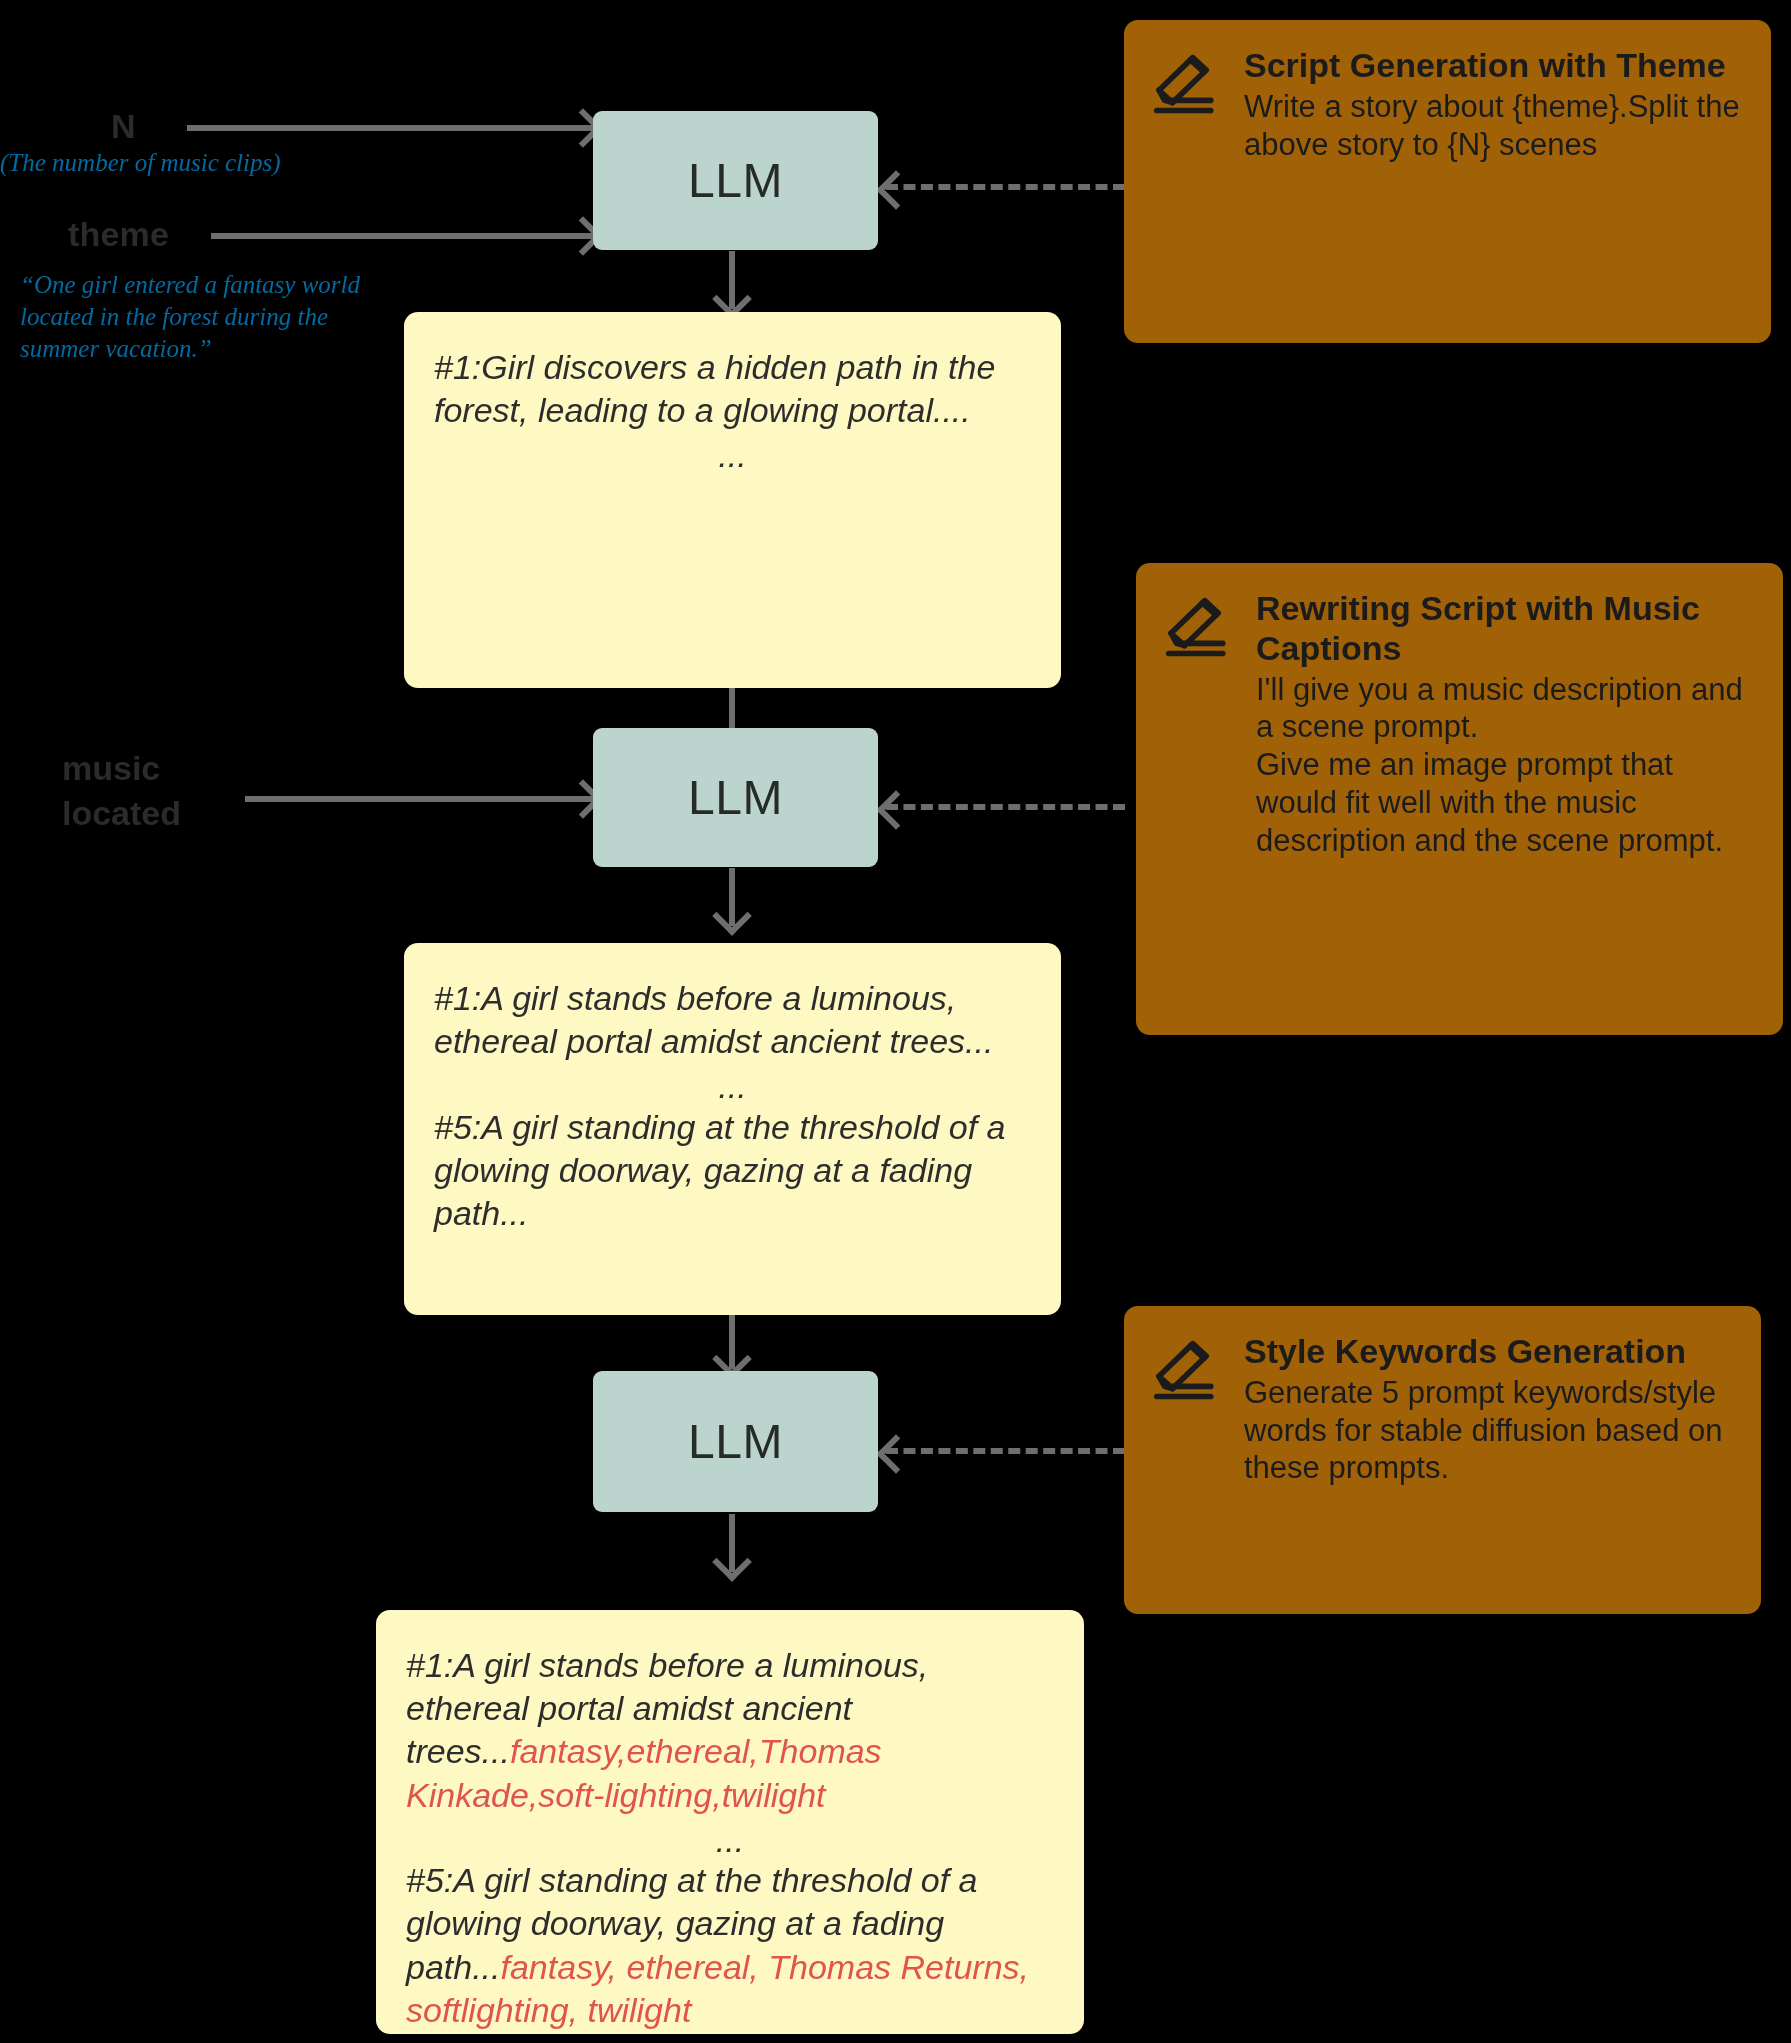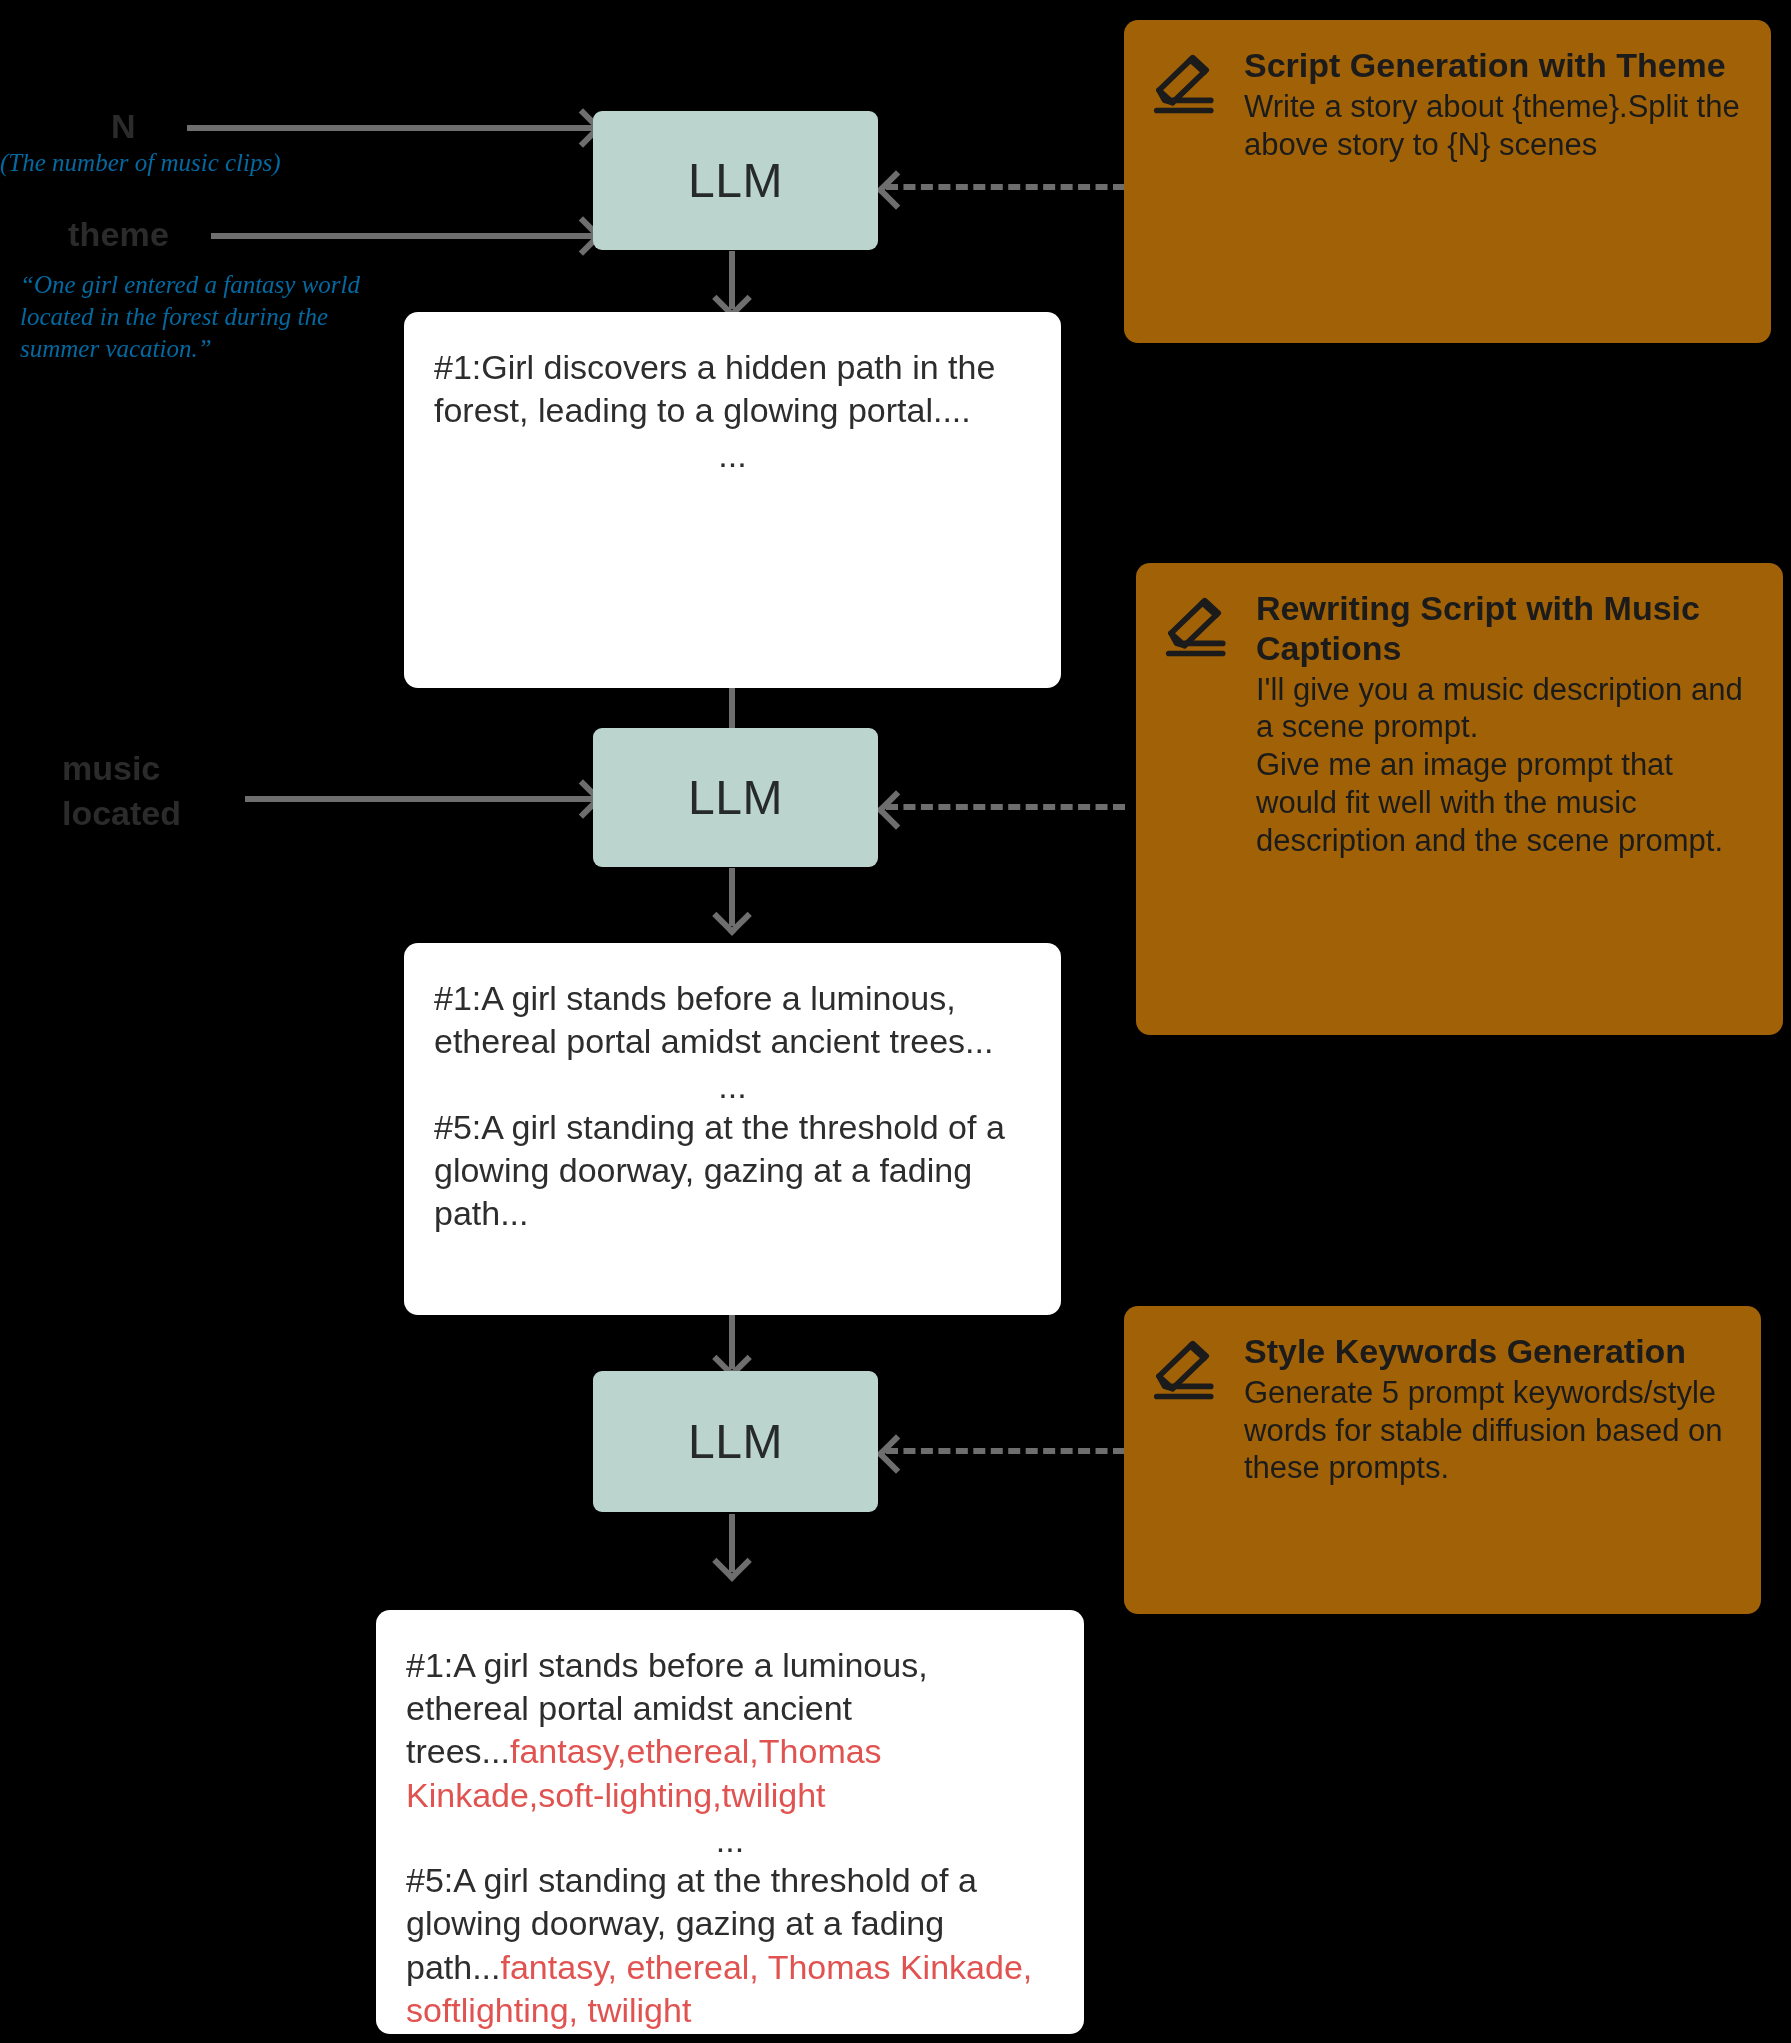--- a/index.html
+++ b/index.html
@@ -119,26 +119,27 @@
     font-size: 48px;
     letter-spacing: 0.5px;
   }
   #llm-1 { left: 593px; top: 111px;  width: 285px; height: 139px; }
   #llm-2 { left: 593px; top: 728px;  width: 285px; height: 139px; }
   #llm-3 { left: 593px; top: 1371px; width: 285px; height: 141px; }
 
   
   .card {
     position: absolute;
-    background: #ffffff;
+    background: #fef9c3;
     border-radius: 14px;
     color: #2d2d2d;
     font-size: 34px;
     line-height: 1.27;
     padding: 34px 30px;
+    font-style: italic;
   }
   #card-1 { left: 404px; top: 312px;  width: 657px; height: 376px; }
   #card-2 { left: 404px; top: 943px;  width: 657px; height: 372px; }
   #card-3 { left: 376px; top: 1610px; width: 708px; height: 424px; }
 
   .card .ellipsis {
     text-align: center;
     line-height: .9;
     padding: 8px 0 4px;
   }
@@ -218,21 +219,21 @@
 
 <div class="card" id="card-2">
   <div>#1:A girl stands before a luminous, ethereal portal amidst ancient trees...</div>
   <div class="ellipsis">...</div>
   <div>#5:A girl standing at the threshold of a glowing doorway, gazing at a fading path...</div>
 </div>
 
 <div class="card" id="card-3">
   <div><span> #1:A girl stands before a luminous, ethereal portal amidst ancient trees...</span><span class="kw">fantasy,ethereal,Thomas Kinkade,soft-lighting,twilight</span></div>
   <div class="ellipsis">...</div>
-  <div><span>#5:A girl standing at the threshold of a glowing doorway, gazing at a fading path...</span><span class="kw">fantasy, ethereal, Thomas Kinkade, softlighting, twilight</span></div>
+  <div><span>#5:A girl standing at the threshold of a glowing doorway, gazing at a fading path...</span><span class="kw">fantasy, ethereal, Thomas Returns, softlighting, twilight</span></div>
 </div>
 
 <div class="callout" id="callout-1">
   <div class="pencil-icon">
     <svg viewBox="0 0 64 56" width="72" height="63" aria-hidden="true">
       <g fill="none" stroke="#1b1b1b" stroke-width="5" stroke-linecap="round" stroke-linejoin="round">
         <path d="M8 34 L38 5 L50 16 L20 45 Z"></path>
         <path d="M8 34 L13 43 L20 45"></path>
         <line x1="36" y1="7" x2="48" y2="18"></line>
         <line x1="20" y1="43" x2="54" y2="43"></line>

